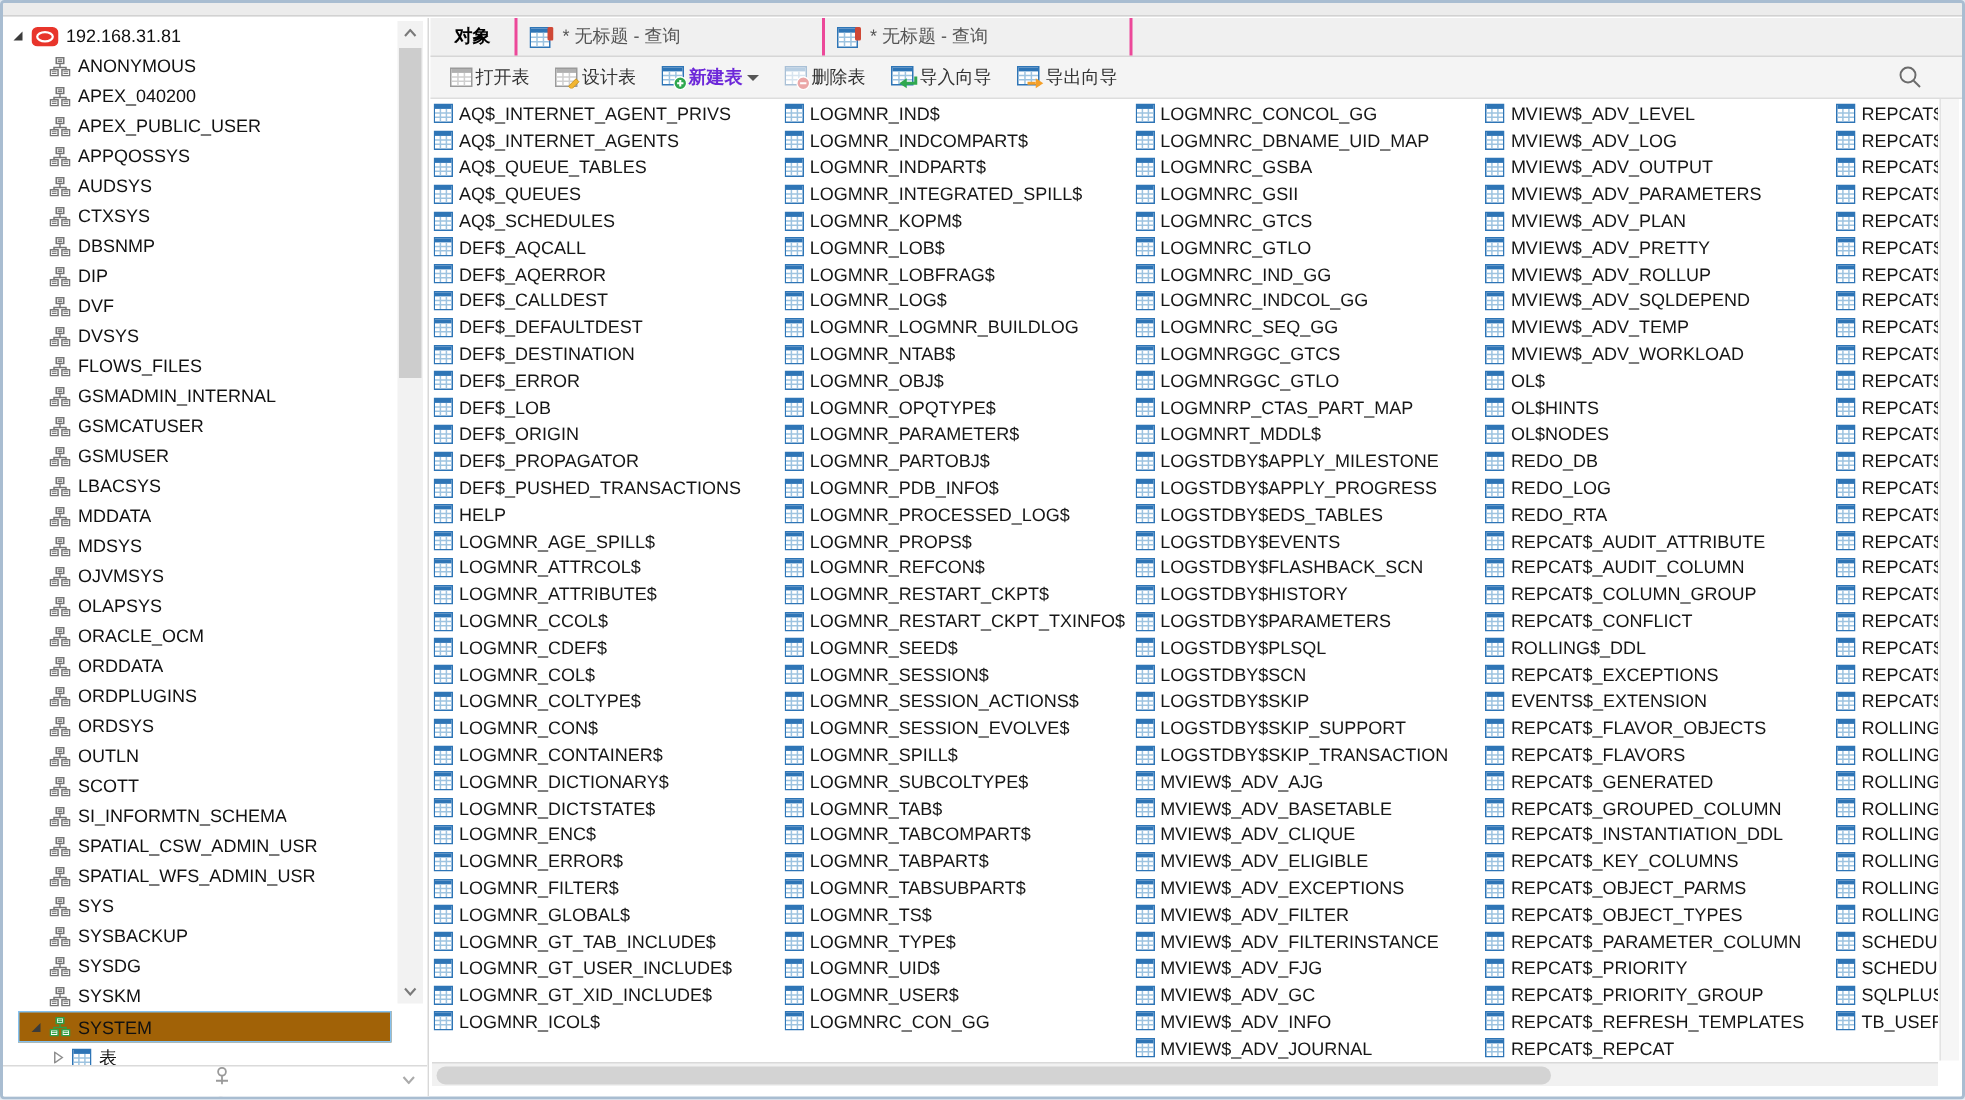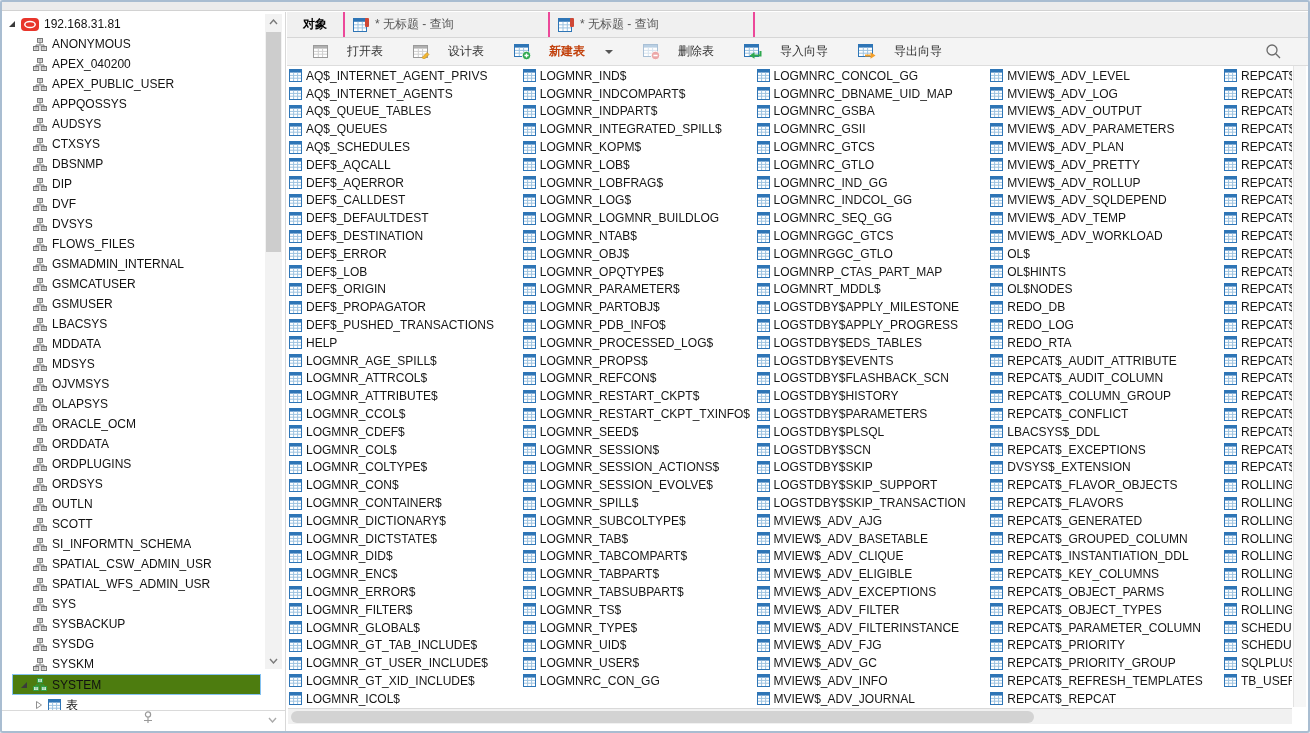--- a/index.html
+++ b/index.html
@@ -11,39 +11,39 @@
   }
   
   .topstrip{position:absolute;left:0;top:0;right:0;height:9px;background:#ececec;border-bottom:1px solid #d2d2d2;}
   
   .sidebar{position:absolute;left:0;top:10px;width:284px;bottom:0;background:#fff;border-right:1px solid #d8d8d8;overflow:hidden;}
   .tree{padding-top:2px;}
   .trow{height:20px;display:flex;align-items:center;gap:5px;font-size:12px;color:#111;white-space:nowrap;cursor:default;}
   .trow .ico{display:inline-flex;flex:0 0 auto;}
   .conn-row{padding-left:6px;}
   .schema-row{padding-left:31px;}
-  .sel-row{margin-left:10px;margin-right:24px;padding-left:7px;background:#4d7c0f;border:1px solid #84c1f0;height:21px;}
+  .sel-row{margin-left:10px;margin-right:24px;padding-left:7px;background:#a16207;border:1px solid #84c1f0;height:21px;}
   .child-row{padding-left:33px;}
   .tree-label{overflow:hidden;}
   .sidebar-search{position:absolute;left:0;right:0;bottom:0;height:21px;background:#fff;border-top:1px solid #dadada;display:flex;align-items:center;gap:7px;padding-left:9px;font-size:12px;color:#9a9a9a;flex-direction:column;}
   .sidebar-search .chev{position:absolute;right:8px;top:6px;}
   
   .vscroll{position:absolute;top:2px;right:3px;width:17px;height:655px;background:#f2f2f2;}
   .sb-btn{height:16px;display:flex;align-items:center;justify-content:center;}
   .sb-thumb{position:absolute;left:1px;right:1px;top:18px;height:220px;background:#cdcdcd;}
   .sb-down{position:absolute;bottom:0;left:0;right:0;}
   
   .tabbar{position:absolute;left:285px;top:10px;right:0;height:26px;background:#f0f0f0;border-bottom:1px solid #d6d6d6;display:flex;align-items:stretch;}
   .tab{display:flex;align-items:center;gap:6px;padding:0 16px;font-size:12px;color:#555;border-right:2px solid #ec4899;cursor:default;}
   .tab.query{width:205px;padding:0 8px;}
   .tab.active{color:#000;font-weight:bold;}
   
   .toolbar{position:absolute;left:285px;top:36px;right:0;height:28px;background:#f4f4f4;border-bottom:1px solid #dddddd;display:flex;align-items:center;gap:17px;padding-left:13px;font-size:12px;color:#333;}
-  .tbtn{display:flex;align-items:center;gap:18px;cursor:default;margin-left:13px;}
-  .tbtn.primary{font-weight:bold;color:#c2410c;}
+  .tbtn{display:flex;align-items:center;gap:1px;cursor:default;}
+  .tbtn.primary{font-weight:bold;color:#6d28d9;}
   .caret{width:0;height:0;border-left:4px solid transparent;border-right:4px solid transparent;border-top:4px solid #555;margin-left:2px;}
   .toolbar-search{position:absolute;right:26px;top:5px;cursor:pointer;}
   
   .list{position:absolute;left:285px;top:65px;right:16px;bottom:24px;background:#fff;overflow:hidden;}
   .tcol{position:absolute;top:0;width:233px;overflow:hidden;}
   .lrow{height:17.8px;display:flex;align-items:center;gap:4px;font-size:12px;color:#161616;white-space:nowrap;overflow:hidden;cursor:default;}
   
   .main-vscroll{position:absolute;top:64px;right:2px;width:13px;bottom:24px;background:#f6f6f6;border-left:1px solid #e3e3e3;}
   .hscroll{position:absolute;left:286px;right:16px;bottom:7px;height:16px;background:#f1f1f1;border-top:1px solid #d9d9d9;}
   .hthumb{position:absolute;left:3px;top:2px;height:12px;width:74%;background:#d3d3d3;border-radius:6px;}
@@ -903,30 +903,20 @@
           <span>LOGMNR_DICTSTATE$</span>
         </div>
         <div class="lrow">
           <span class="ico">
             <svg width="13" height="13" viewBox="0 0 13 13">
               <rect x="0.5" y="0.5" width="12" height="12" fill="#fff" stroke="#2e75b6"></rect>
               <rect x="1" y="1" width="11" height="2.6" fill="#2e75b6"></rect>
               <path d="M4.6 3.6 V12 M8.6 3.6 V12 M1 6.4 H12 M1 9.2 H12" stroke="#9dc3e0" stroke-width="1" fill="none"></path>
             </svg>
           </span>
-          <span>LOGMNR_DID$</span>
-        </div>
-        <div class="lrow">
-          <span class="ico">
-            <svg width="13" height="13" viewBox="0 0 13 13">
-              <rect x="0.5" y="0.5" width="12" height="12" fill="#fff" stroke="#2e75b6"></rect>
-              <rect x="1" y="1" width="11" height="2.6" fill="#2e75b6"></rect>
-              <path d="M4.6 3.6 V12 M8.6 3.6 V12 M1 6.4 H12 M1 9.2 H12" stroke="#9dc3e0" stroke-width="1" fill="none"></path>
-            </svg>
-          </span>
           <span>LOGMNR_ENC$</span>
         </div>
         <div class="lrow">
           <span class="ico">
             <svg width="13" height="13" viewBox="0 0 13 13">
               <rect x="0.5" y="0.5" width="12" height="12" fill="#fff" stroke="#2e75b6"></rect>
               <rect x="1" y="1" width="11" height="2.6" fill="#2e75b6"></rect>
               <path d="M4.6 3.6 V12 M8.6 3.6 V12 M1 6.4 H12 M1 9.2 H12" stroke="#9dc3e0" stroke-width="1" fill="none"></path>
             </svg>
           </span>
@@ -1909,41 +1899,41 @@
           <span>REPCAT$_CONFLICT</span>
         </div>
         <div class="lrow">
           <span class="ico">
             <svg width="13" height="13" viewBox="0 0 13 13">
               <rect x="0.5" y="0.5" width="12" height="12" fill="#fff" stroke="#2e75b6"></rect>
               <rect x="1" y="1" width="11" height="2.6" fill="#2e75b6"></rect>
               <path d="M4.6 3.6 V12 M8.6 3.6 V12 M1 6.4 H12 M1 9.2 H12" stroke="#9dc3e0" stroke-width="1" fill="none"></path>
             </svg>
           </span>
-          <span>LBACSYS$_DDL</span>
+          <span>ROLLING$_DDL</span>
         </div>
         <div class="lrow">
           <span class="ico">
             <svg width="13" height="13" viewBox="0 0 13 13">
               <rect x="0.5" y="0.5" width="12" height="12" fill="#fff" stroke="#2e75b6"></rect>
               <rect x="1" y="1" width="11" height="2.6" fill="#2e75b6"></rect>
               <path d="M4.6 3.6 V12 M8.6 3.6 V12 M1 6.4 H12 M1 9.2 H12" stroke="#9dc3e0" stroke-width="1" fill="none"></path>
             </svg>
           </span>
           <span>REPCAT$_EXCEPTIONS</span>
         </div>
         <div class="lrow">
           <span class="ico">
             <svg width="13" height="13" viewBox="0 0 13 13">
               <rect x="0.5" y="0.5" width="12" height="12" fill="#fff" stroke="#2e75b6"></rect>
               <rect x="1" y="1" width="11" height="2.6" fill="#2e75b6"></rect>
               <path d="M4.6 3.6 V12 M8.6 3.6 V12 M1 6.4 H12 M1 9.2 H12" stroke="#9dc3e0" stroke-width="1" fill="none"></path>
             </svg>
           </span>
-          <span>DVSYS$_EXTENSION</span>
+          <span>EVENTS$_EXTENSION</span>
         </div>
         <div class="lrow">
           <span class="ico">
             <svg width="13" height="13" viewBox="0 0 13 13">
               <rect x="0.5" y="0.5" width="12" height="12" fill="#fff" stroke="#2e75b6"></rect>
               <rect x="1" y="1" width="11" height="2.6" fill="#2e75b6"></rect>
               <path d="M4.6 3.6 V12 M8.6 3.6 V12 M1 6.4 H12 M1 9.2 H12" stroke="#9dc3e0" stroke-width="1" fill="none"></path>
             </svg>
           </span>
           <span>REPCAT$_FLAVOR_OBJECTS</span>

